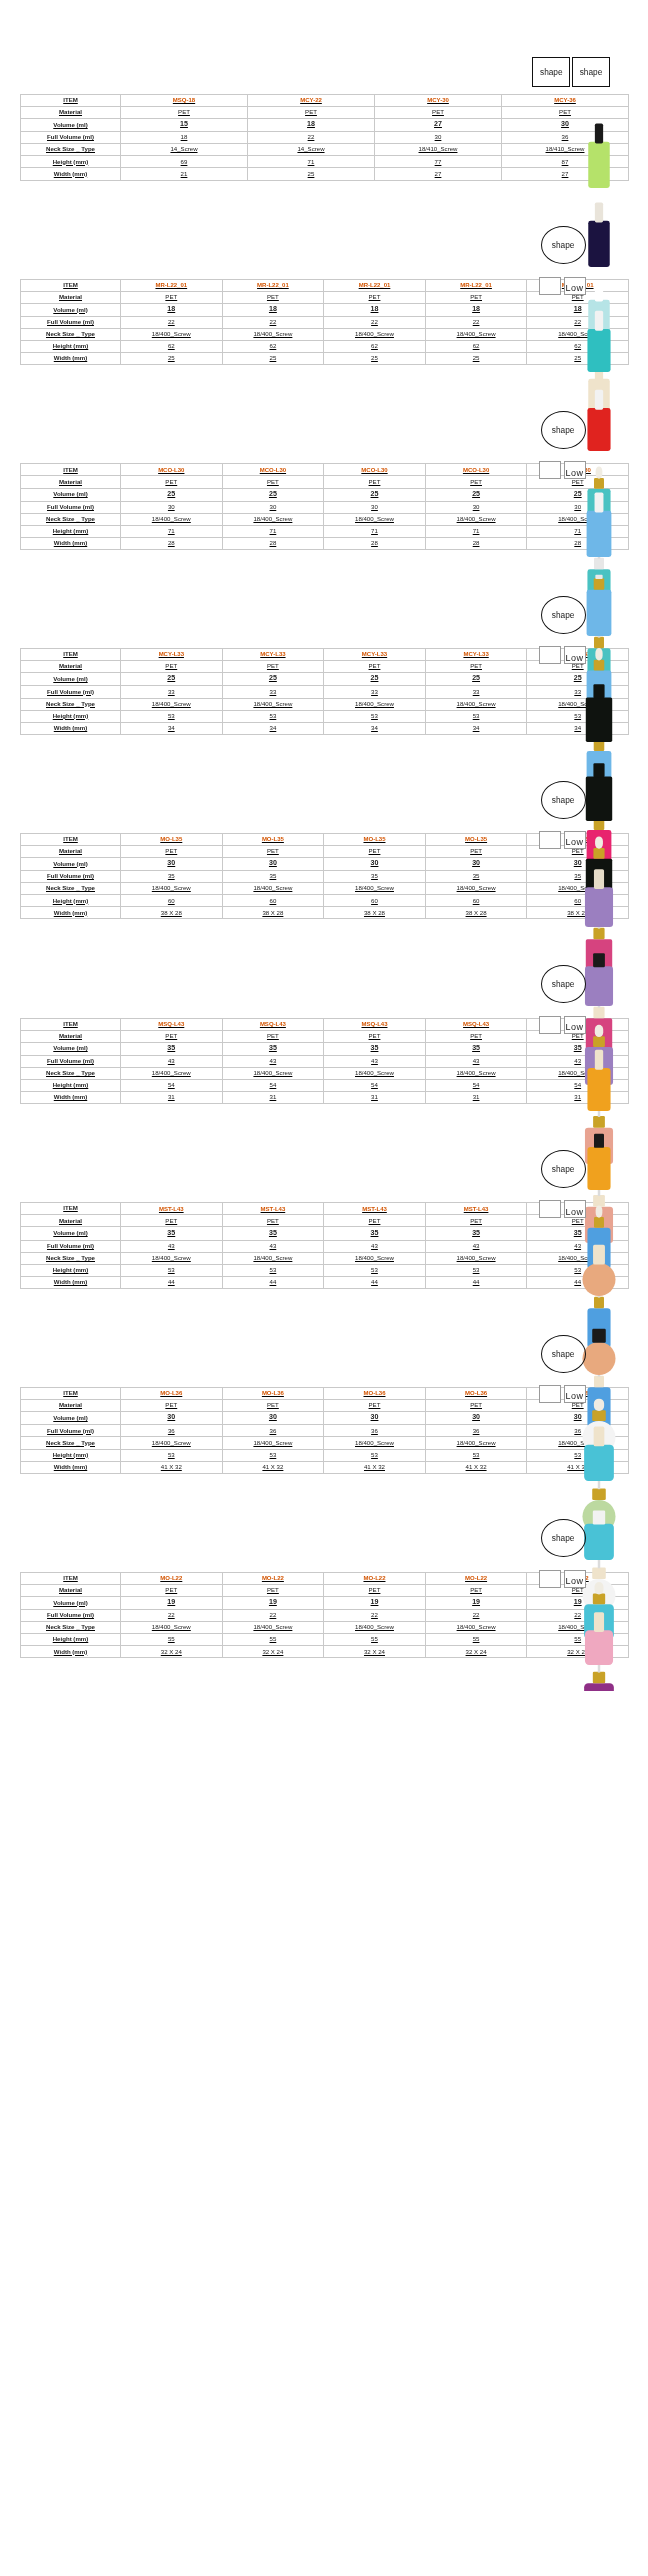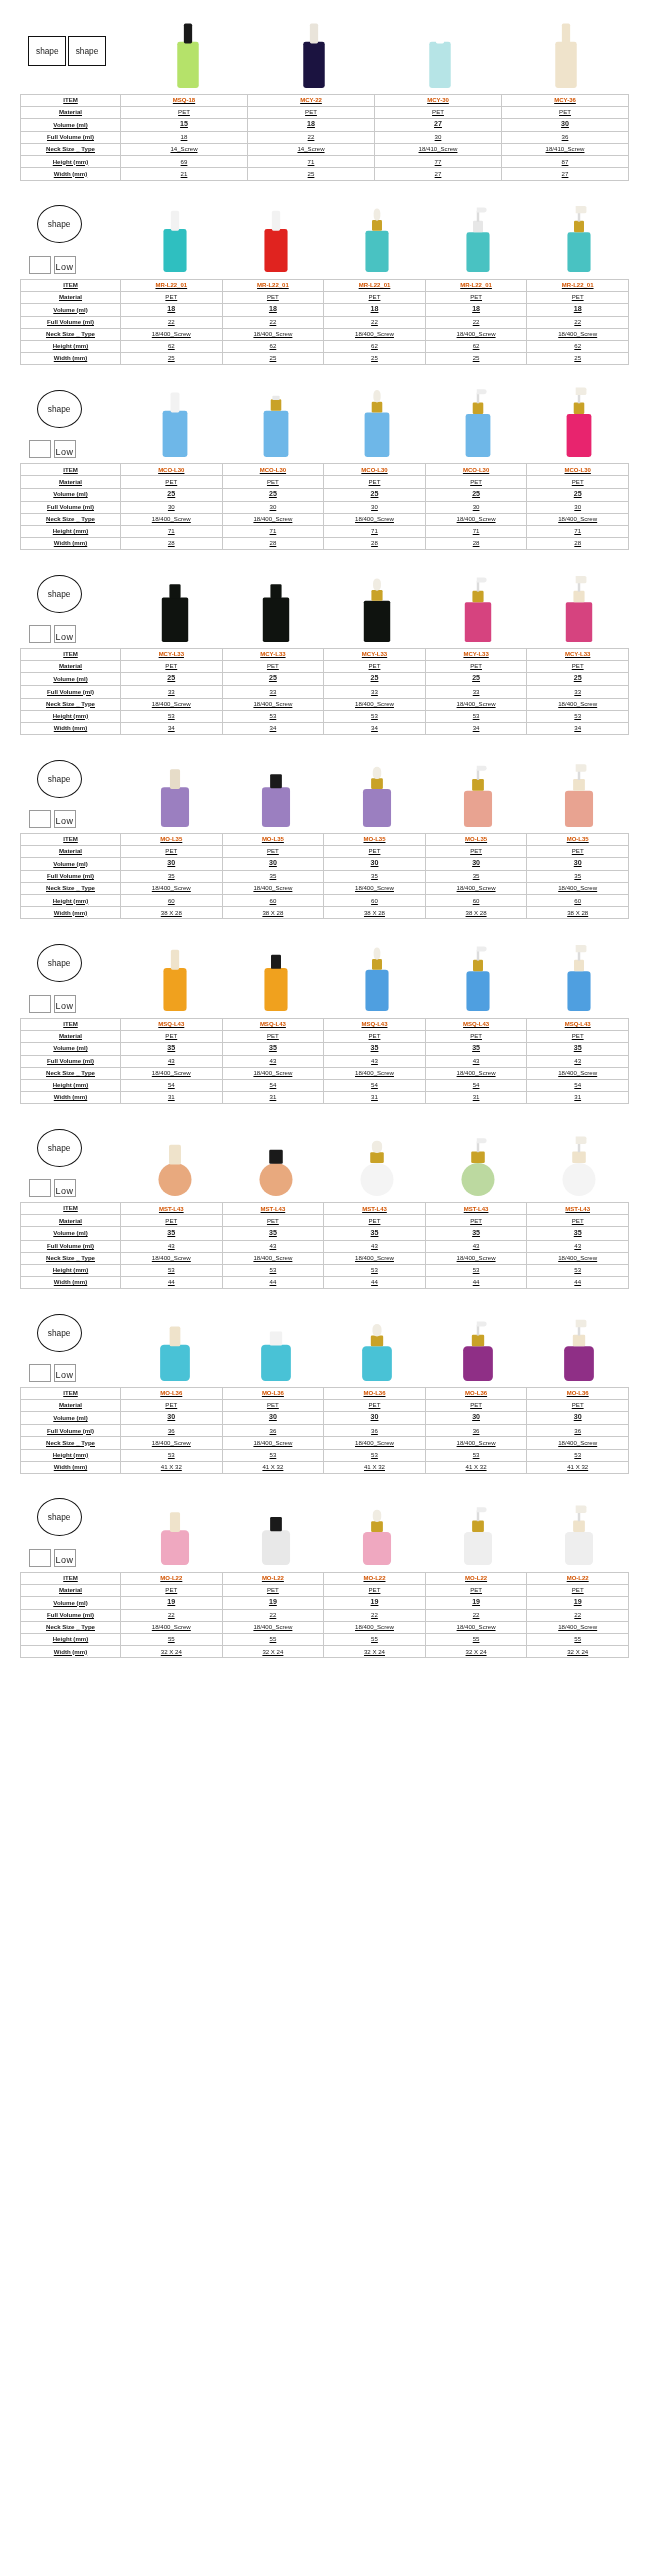--- a/index.html
+++ b/index.html
@@ -11,20 +11,21 @@
   }
   .page { width: 649px; padding: 11.6px 20px 16.6px 20px; }
 
   .block { margin-bottom: 8.3px; }
 
   .visual-row {
     display: flex;
     align-items: flex-end;
     height: 79px;
     padding-left: 5px;
+    flex-direction: column;
   }
   .shape-cell {
     width: 100px;
     flex: 0 0 100px;
     position: relative;
     height: 79px;
   }
   .shape-badge {
     position: absolute;
     left: 6.6px;
@@ -50,21 +51,21 @@
     border-radius: 50%;
   }
   .badge-label {
     position:absolute;
     left:0; top:0; right:0; bottom:0;
     display:flex; align-items:center; justify-content:center;
     font-size: 8.3px;
   }
   .mini-low {
     position: absolute;
-    left: 4px;
+    left: 10px;
     bottom: 0px;
     width: 61px;
     height: 28px;
   }
   .mini-low .m1, .mini-low .m2 {
     position: absolute;
     border: 0.8px solid #9a9a9a;
     background: #fff;
   }
   .mini-low .m1 { left: 0; bottom: 1.7px; width: 21.6px; height: 18px; }

